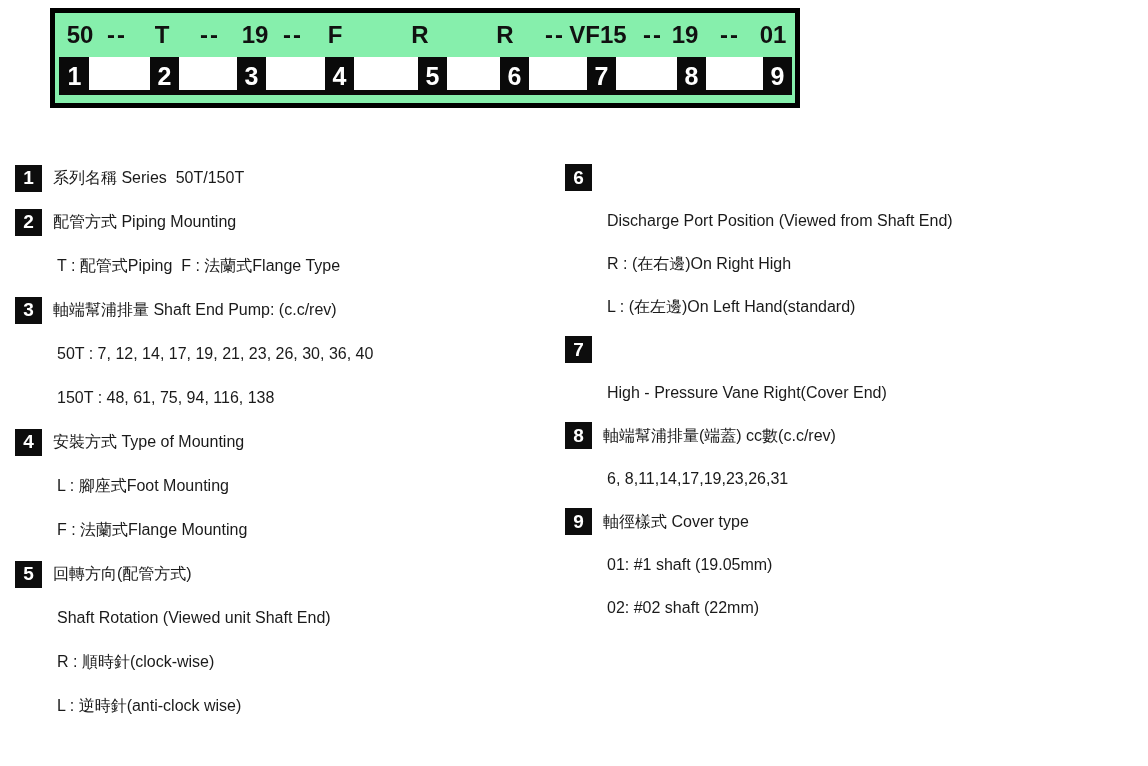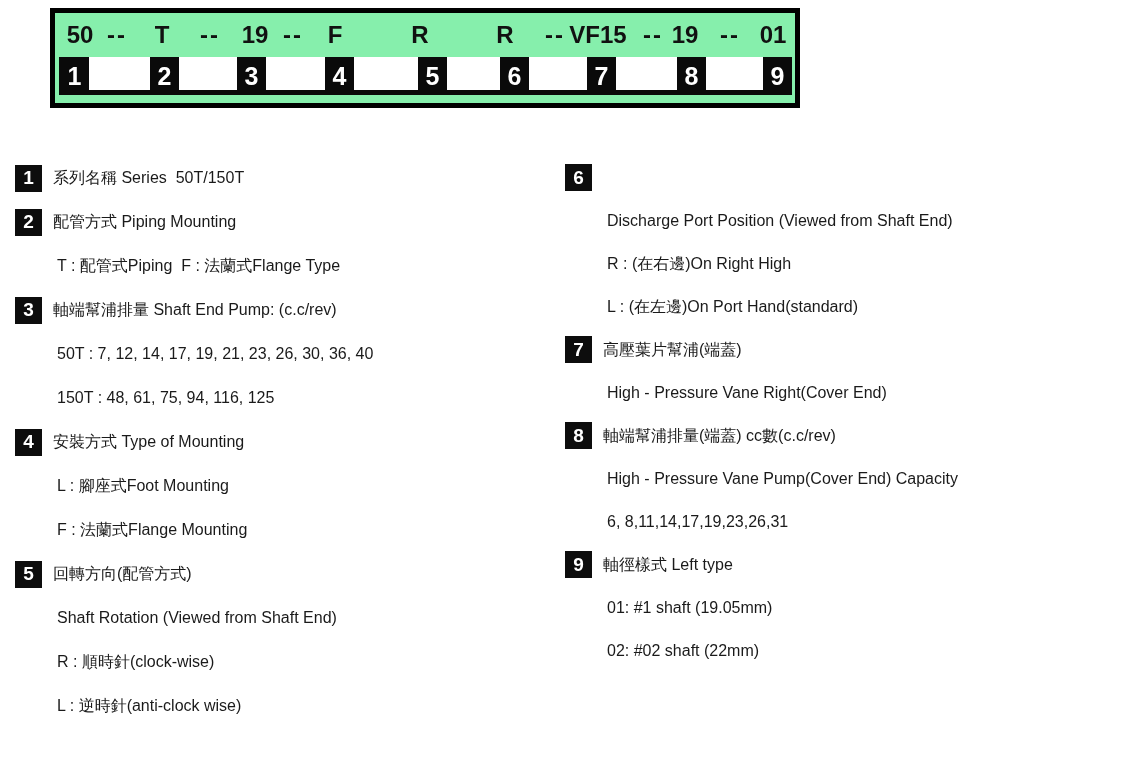--- a/index.html
+++ b/index.html
@@ -119,85 +119,81 @@
       </div>
 
       <div class="row">
         <span class="badge">3</span>
         <span class="t">軸端幫浦排量 Shaft End Pump: (c.c/rev)</span>
       </div>
       <div class="row line-row">
         <span class="t">50T : 7, 12, 14, 17, 19, 21, 23, 26, 30, 36, 40</span>
       </div>
       <div class="row line-row">
-        <span class="t">150T : 48, 61, 75, 94, 116, 125</span>
+        <span class="t">150T : 48, 61, 75, 94, 116, 138</span>
       </div>
 
       <div class="row">
         <span class="badge">4</span>
         <span class="t">安裝方式 Type of Mounting</span>
       </div>
       <div class="row line-row">
         <span class="t">L : 腳座式Foot Mounting</span>
       </div>
       <div class="row line-row">
         <span class="t">F : 法蘭式Flange Mounting</span>
       </div>
 
       <div class="row">
         <span class="badge">5</span>
         <span class="t">回轉方向(配管方式)</span>
       </div>
       <div class="row line-row">
-        <span class="t">Shaft Rotation (Viewed from Shaft End)</span>
+        <span class="t">Shaft Rotation (Viewed unit Shaft End)</span>
       </div>
       <div class="row line-row">
         <span class="t">R : 順時針(clock-wise)</span>
       </div>
       <div class="row line-row">
         <span class="t">L : 逆時針(anti-clock wise)</span>
       </div>
     </div>
 
     <div class="col col-right">
       <div class="row">
         <span class="badge">6</span>
       </div>
       <div class="row line-row">
         <span class="t">Discharge Port Position (Viewed from Shaft End)</span>
       </div>
       <div class="row line-row">
         <span class="t">R : (在右邊)On Right High</span>
       </div>
       <div class="row line-row">
-        <span class="t">L : (在左邊)On Port Hand(standard)</span>
+        <span class="t">L : (在左邊)On Left Hand(standard)</span>
       </div>
 
       <div class="row">
         <span class="badge">7</span>
-        <span class="t">高壓葉片幫浦(端蓋)</span>
       </div>
       <div class="row line-row">
         <span class="t">High - Pressure Vane Right(Cover End)</span>
       </div>
 
       <div class="row">
         <span class="badge">8</span>
         <span class="t">軸端幫浦排量(端蓋) cc數(c.c/rev)</span>
       </div>
       <div class="row line-row">
-        <span class="t">High - Pressure Vane Pump(Cover End) Capacity</span>
-      </div>
-      <div class="row line-row">
         <span class="t">6, 8,11,14,17,19,23,26,31</span>
       </div>
 
       <div class="row">
         <span class="badge">9</span>
-        <span class="t">軸徑樣式 Left type</span>
+        <span class="t">軸徑樣式 Cover type</span>
       </div>
       <div class="row line-row">
         <span class="t">01: #1 shaft (19.05mm)</span>
       </div>
       <div class="row line-row">
         <span class="t">02: #02 shaft (22mm)</span>
       </div>
     </div>
 
   </div>

